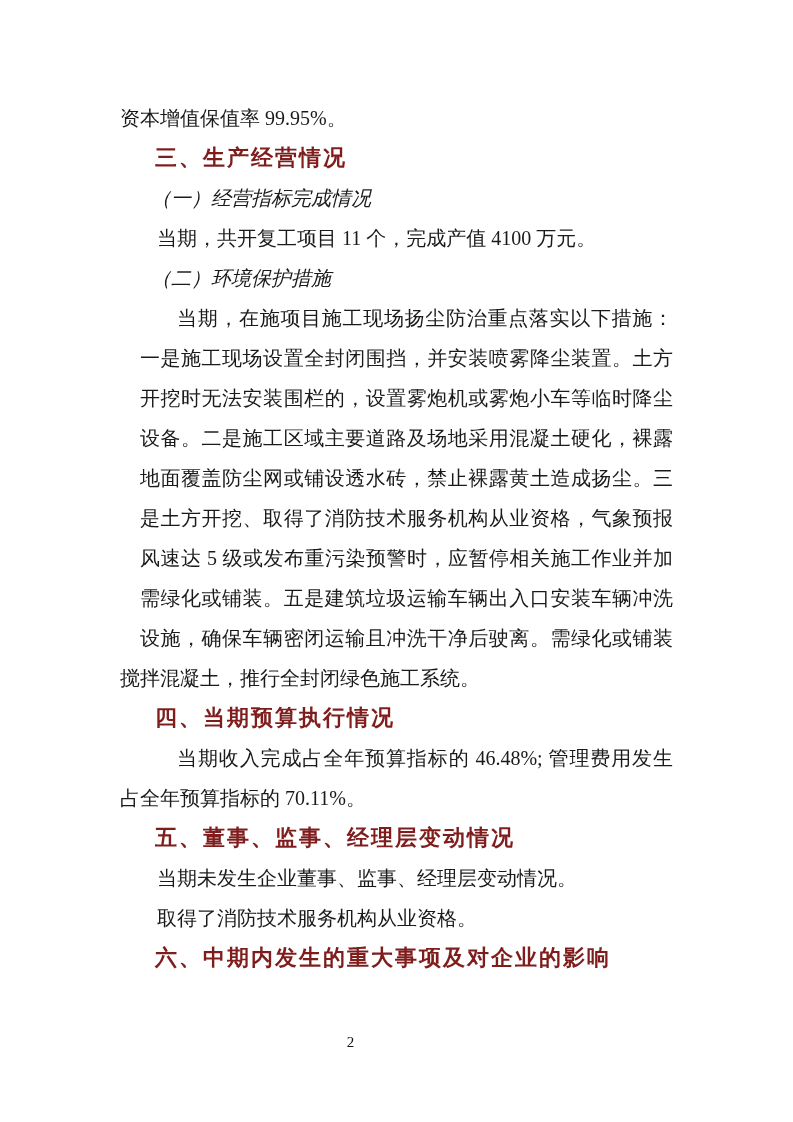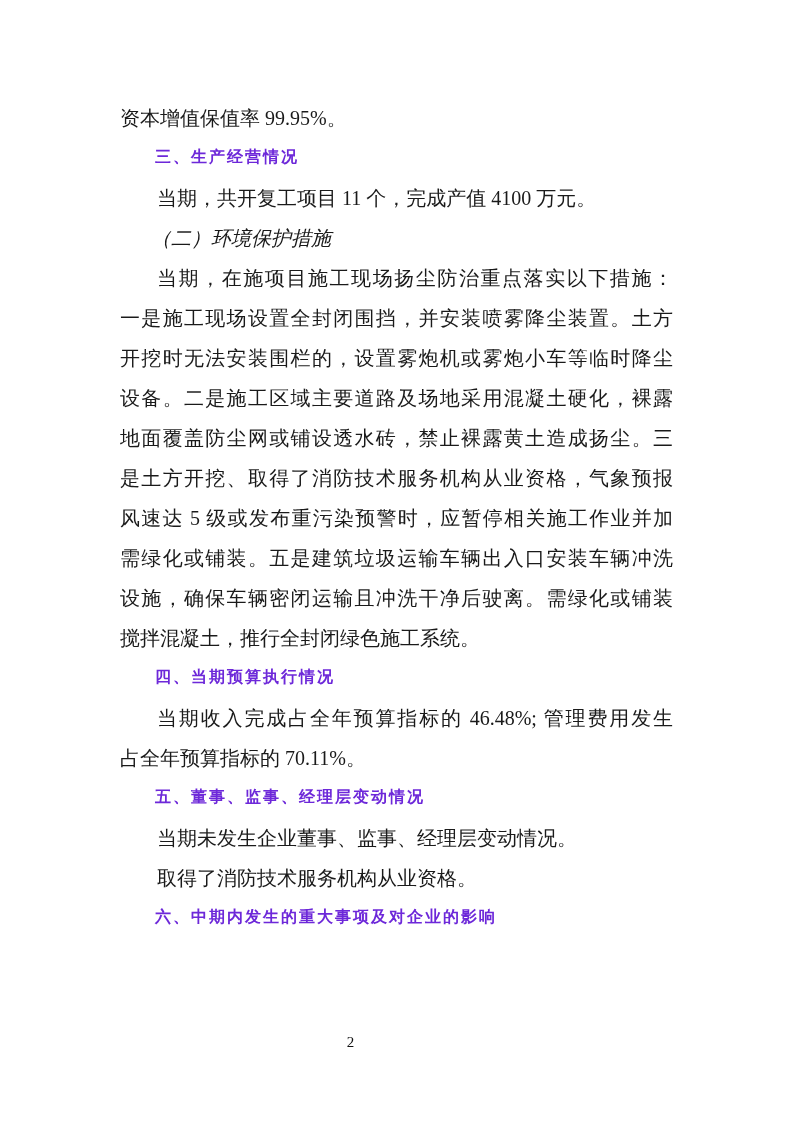--- a/index.html
+++ b/index.html
@@ -19,30 +19,31 @@
     height: 40px;
     line-height: 40px;
     font-size: 20px;
     white-space: normal;
     overflow: hidden;
   }
   .line.justify,
   .line.indent-justify {
     text-align: justify;
     text-align-last: justify;
+    margin-left: 20px;
   }
   .line.indent,
   .line.indent-justify { padding-left: 37px; }
   .line.heading {
     padding-left: 35px;
     font-weight: 700;
-    font-size: 16px;
+    font-size: 22px;
     letter-spacing: 2px;
-    color: #6d28d9;
-    font-family: Liberation Mono, monospace;
+    color: #7f1d1d;
+    font-family: Liberation Sans, sans-serif;
   }
   .line.subheading {
     padding-left: 31px;
     font-style: italic;
   }
   .footer {
     position: absolute;
     top: 1034px;
     left: 0;
     width: 100%;
@@ -53,20 +54,21 @@
     font-family: "Liberation Serif", "DejaVu Serif", serif;
   }
 </style>
 </head>
 <body style="color: rgb(26, 26, 26); background: rgb(255, 255, 255);">
 
 <div class="page">
   <div class="content">
       <div class="line plain">资本增值保值率 99.95%。</div>
       <div class="line heading">三、生产经营情况</div>
+      <div class="line subheading">（一）经营指标完成情况</div>
       <div class="line indent">当期，共开复工项目 11 个，完成产值 4100 万元。</div>
       <div class="line subheading">（二）环境保护措施</div>
       <div class="line indent-justify">当期，在施项目施工现场扬尘防治重点落实以下措施：</div>
       <div class="line justify">一是施工现场设置全封闭围挡，并安装喷雾降尘装置。土方</div>
       <div class="line justify">开挖时无法安装围栏的，设置雾炮机或雾炮小车等临时降尘</div>
       <div class="line justify">设备。二是施工区域主要道路及场地采用混凝土硬化，裸露</div>
       <div class="line justify">地面覆盖防尘网或铺设透水砖，禁止裸露黄土造成扬尘。三</div>
       <div class="line justify">是土方开挖、取得了消防技术服务机构从业资格，气象预报</div>
       <div class="line justify">风速达 5 级或发布重污染预警时，应暂停相关施工作业并加</div>
       <div class="line justify">需绿化或铺装。五是建筑垃圾运输车辆出入口安装车辆冲洗</div>

